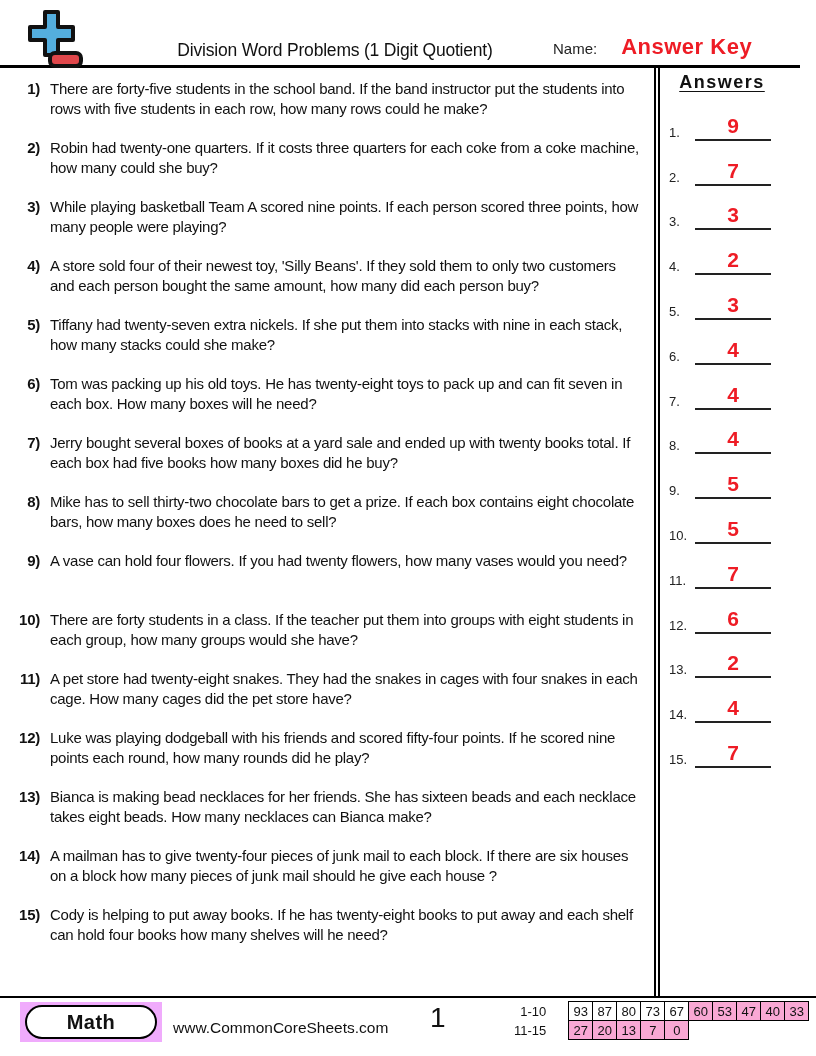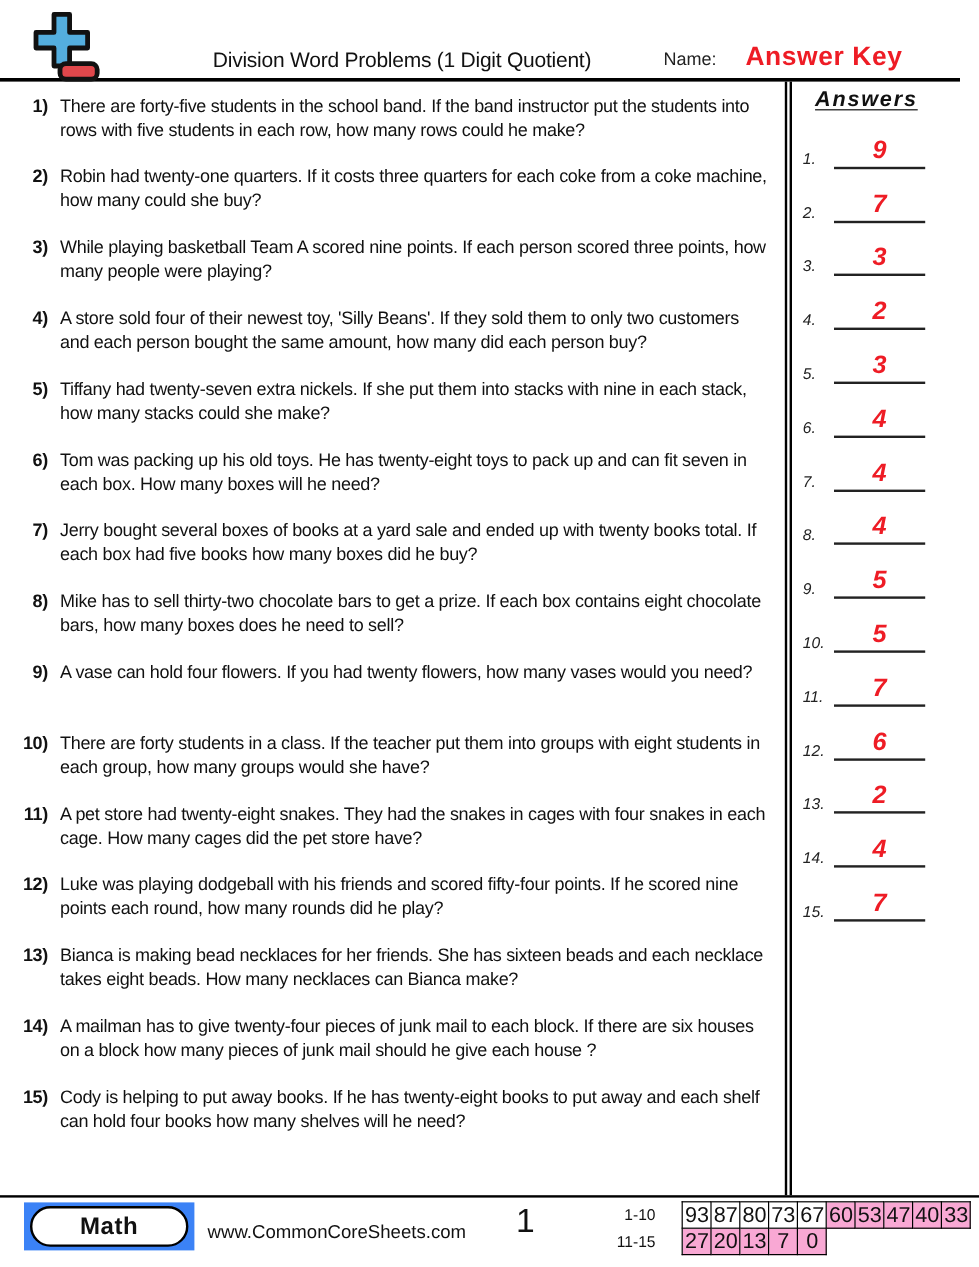--- a/index.html
+++ b/index.html
@@ -24,48 +24,48 @@
   
   .main { position:absolute; top:68px; left:0; width:816px; height:928px; display:flex; }
   .problems-col { width:654px; }
   .instruction { padding:5px 0 0 22px; font-weight:bold; font-size:15px; }
   .problems-list { margin-top:11px; }
   .problem { display:flex; height:59px; font-size:15px; line-height:1.31;
              letter-spacing:-0.25px; }
   .pnum { width:40px; text-align:right; font-weight:bold; flex:0 0 40px; }
   .ptext { margin-left:10px; width:592px; }
 
-  .answers-col { width:130px; border-left:6px double #000;font-style:italic; }
+  .answers-col { width:130px; border-left:6px double #000; }
   .answers-title { margin-top:4px; text-align:center; font-weight:bold;
                    font-size:18px; letter-spacing:1.5px;
                    text-decoration:underline; text-underline-offset:3px; }
   .answer-rows { margin-top:3px; }
   .answer-row { height:44.8px; display:flex; align-items:flex-end;
                 padding:0 13px 0 9px; }
   .answer-num { font-size:13px; color:#222; flex:0 0 26px; padding-bottom:1px; }
   .answer-line { flex:1; border-bottom:2px solid #222; text-align:center; }
   .answer-value { display:inline-block; color:#ee1c25; font-weight:bold;
                   font-size:21px; line-height:1; padding-bottom:3px; }
 
   
   .footer { position:absolute; left:0; bottom:0; width:816px; height:60px;
             border-top:2.5px solid #000; }
   .subject-box { position:absolute; left:20px; top:4px; width:142px; height:40px;
-                 background:#3b82f6; }
+                 background:#f0abfc; }
   .subject-pill { position:absolute; left:5px; right:5px; top:3px; bottom:3px;
                   background:#fff; border:2.5px solid #000; border-radius:18px;
                   display:flex; align-items:center; justify-content:center;
                   font-weight:bold; font-size:20px; letter-spacing:0.5px; }
   .website { position:absolute; left:173px; top:21px; font-size:15.5px; color:#111; }
   .page-num { position:absolute; left:430px; top:4px; font-size:28px; color:#111; }
   table.score-table { position:absolute; left:514px; top:3px; border-collapse:collapse; }
   .score-label { border:none; text-align:right; padding-right:22px; font-size:13px;
                  white-space:nowrap; }
   .cell { border:1.4px solid #000; width:24px; height:19px; text-align:center;
-          font-size:18px; padding:0; }
+          font-size:13px; padding:0; }
   .hl { background:#f9a8d4; }
 </style>
 </head>
 <body>
 
 <div class="header">
   <svg class="logo" width="66" height="60" viewBox="0 0 66 60">
     <path d="M27 2 h13 v15 h15 v13 h-15 v15 h-13 v-15 h-15 v-13 h15 z" stroke="#111" stroke-width="4" stroke-linejoin="round" fill="#54aede"></path>
     <rect x="32" y="43" width="31" height="13" rx="5" stroke="#111" stroke-width="4" fill="#e0474b"></rect>
   </svg>

